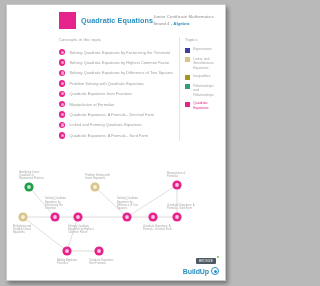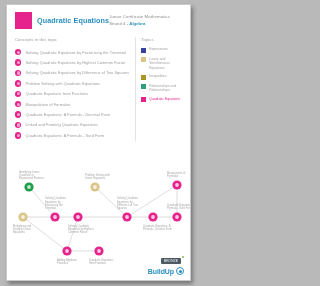--- a/index.html
+++ b/index.html
@@ -5,25 +5,26 @@
   * { box-sizing: border-box; margin: 0; padding: 0; }
   html, body {
     width: 205px; height: 286px;
     background: #b9b9b9;
     font-family: "Liberation Sans", sans-serif;
     overflow: hidden;
   }
   .page {
     position: absolute;
     left: 6px; top: 4px;
-    width: 185px; height: 277px;
+    width: 220px; height: 277px;
     background: #ffffff;
     border: 1px solid #c9c9c9;
     box-shadow: 2px 3px 4px rgba(0,0,0,0.35);
     overflow: hidden;
+    padding-left: 44px;
   }
 
   
   .header {
     display: flex;
     align-items: flex-start;
     padding: 7px 8px 0 8px;
   }
   .title-block { display: flex; align-items: center; gap: 5px; flex: 1; }
   .title-swatch {

